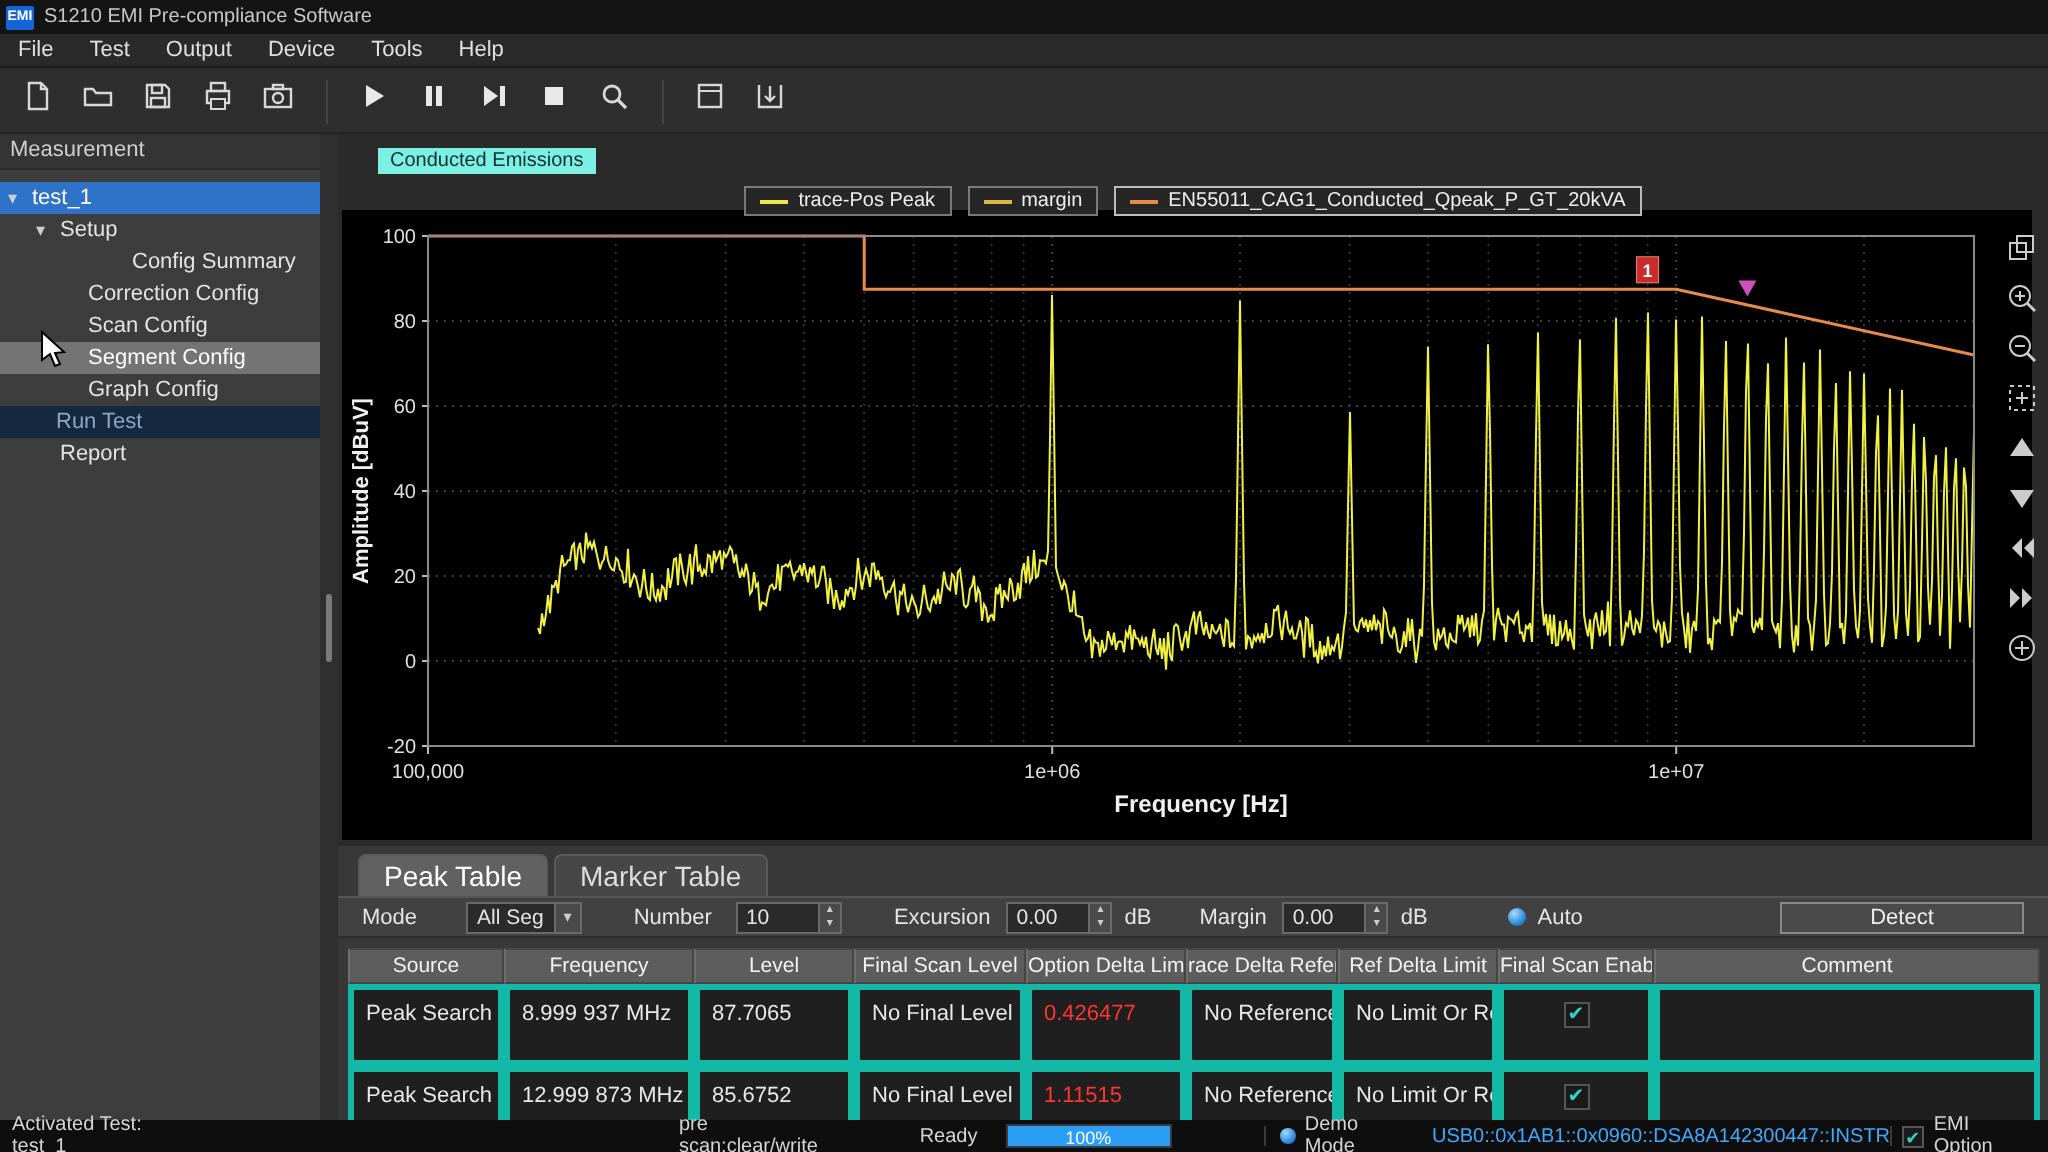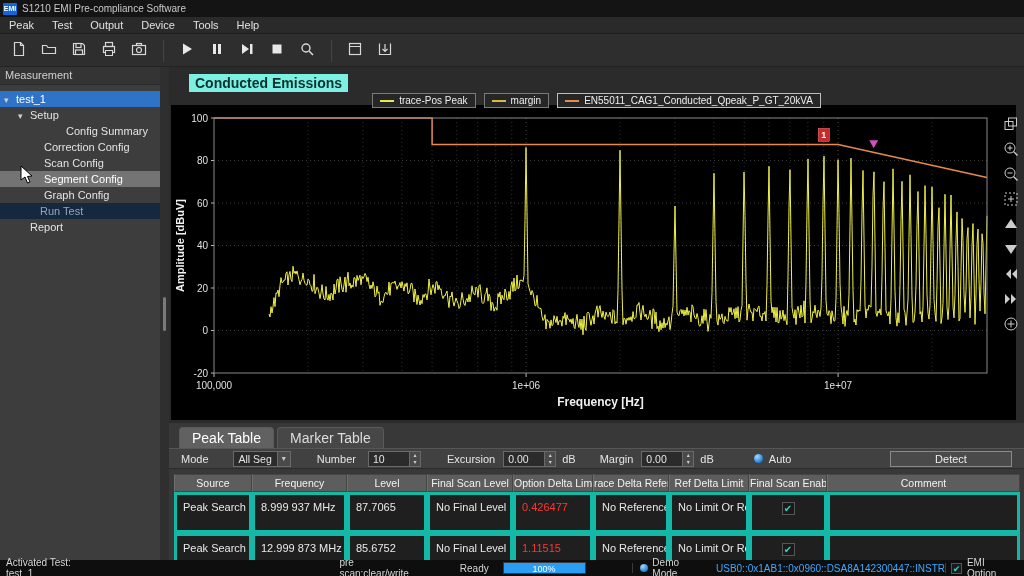--- a/index.html
+++ b/index.html
@@ -33,21 +33,21 @@
   .tree-item.selected-gray { background:#747474; color:#fff; }
   .tree-item.selected-dark { background:#14293f; color:#8ea6c0; }
   .expander { display:inline-block; width:12px; margin-left:-12px; color:#cfcfcf; font-size:9px; }
 
   .splitter { position:absolute; left:160px; width:9px; top:67px; bottom:16px; background:#2f2f2f; }
   .splitter-handle { position:absolute; left:3px; top:230px; width:3px; height:34px; background:#7a7a7a; border-radius:2px; }
 
   
   .content { position:absolute; left:169px; right:0; top:67px; bottom:16px; background:#2b2b2b; }
   .chart-title-label { position:absolute; left:20px; top:7px; background:#7df0e4; color:#09302c;
-                       font-size:14px; padding:1px 6px; z-index:3;font-weight:bold; }
+                       font-size:10px; padding:1px 6px; z-index:3; }
   .legend-row { position:absolute; top:26px; left:40px; right:40px; display:flex; justify-content:center; gap:8px; z-index:3; }
   .legend-box { display:flex; align-items:center; gap:5px; border:1px solid #7a7a7a; background:#262626;
                 padding:1px 7px; font-size:10px; color:#eee; white-space:nowrap; }
   .legend-box.hl { border-color:#bdbdbd; }
   .legend-dash { width:14px; height:2px; display:inline-block; }
 
   svg.chart { position:absolute; left:2px; top:38px; }
 
   .chart-tools { position:absolute; right:3px; top:50px; display:flex; flex-direction:column; gap:7px; z-index:3; }
   .chart-tool { width:20px; height:18px; display:flex; align-items:center; justify-content:center; }
@@ -108,21 +108,21 @@
 <body>
 
 <div class="app">
 
   <div class="titlebar">
     <span class="app-icon">EMI</span>
     <span>S1210 EMI Pre-compliance Software</span>
   </div>
 
   <div class="menubar">
-      <div class="menu-item">Peak</div>
+      <div class="menu-item">File</div>
       <div class="menu-item">Test</div>
       <div class="menu-item">Output</div>
       <div class="menu-item">Device</div>
       <div class="menu-item">Tools</div>
       <div class="menu-item">Help</div>
     </div>
 
   <div class="toolbar">
       <div class="tool-btn">
         <span><svg width="16" height="16">
@@ -203,21 +203,21 @@
   <div class="sidebar">
     <div class="sidebar-header">Measurement</div>
     <div class="tree">
         <div class="tree-item selected-blue" style="padding-left: 16px;"><span class="expander">▾</span><span>test_1</span></div>
         <div class="tree-item" style="padding-left: 30px;"><span class="expander">▾</span><span>Setup</span></div>
         <div class="tree-item" style="padding-left: 66px;"><span>Config Summary</span></div>
         <div class="tree-item" style="padding-left: 44px;"><span>Correction Config</span></div>
         <div class="tree-item" style="padding-left: 44px;"><span>Scan Config</span></div>
         <div class="tree-item selected-gray" style="padding-left: 44px;"><span>Segment Config</span></div>
         <div class="tree-item" style="padding-left: 44px;"><span>Graph Config</span></div>
-        <div class="tree-item selected-dark" style="padding-left: 40px;"><span>Run Test</span></div>
+        <div class="tree-item selected-dark" style="padding-left: 28px;"><span>Run Test</span></div>
         <div class="tree-item" style="padding-left: 30px;"><span>Report</span></div>
       </div>
   </div>
 
   <div class="splitter">
     <div class="splitter-handle"></div>
   </div>
 
   <div class="content">
     <div class="chart-title-label">Conducted Emissions</div>

